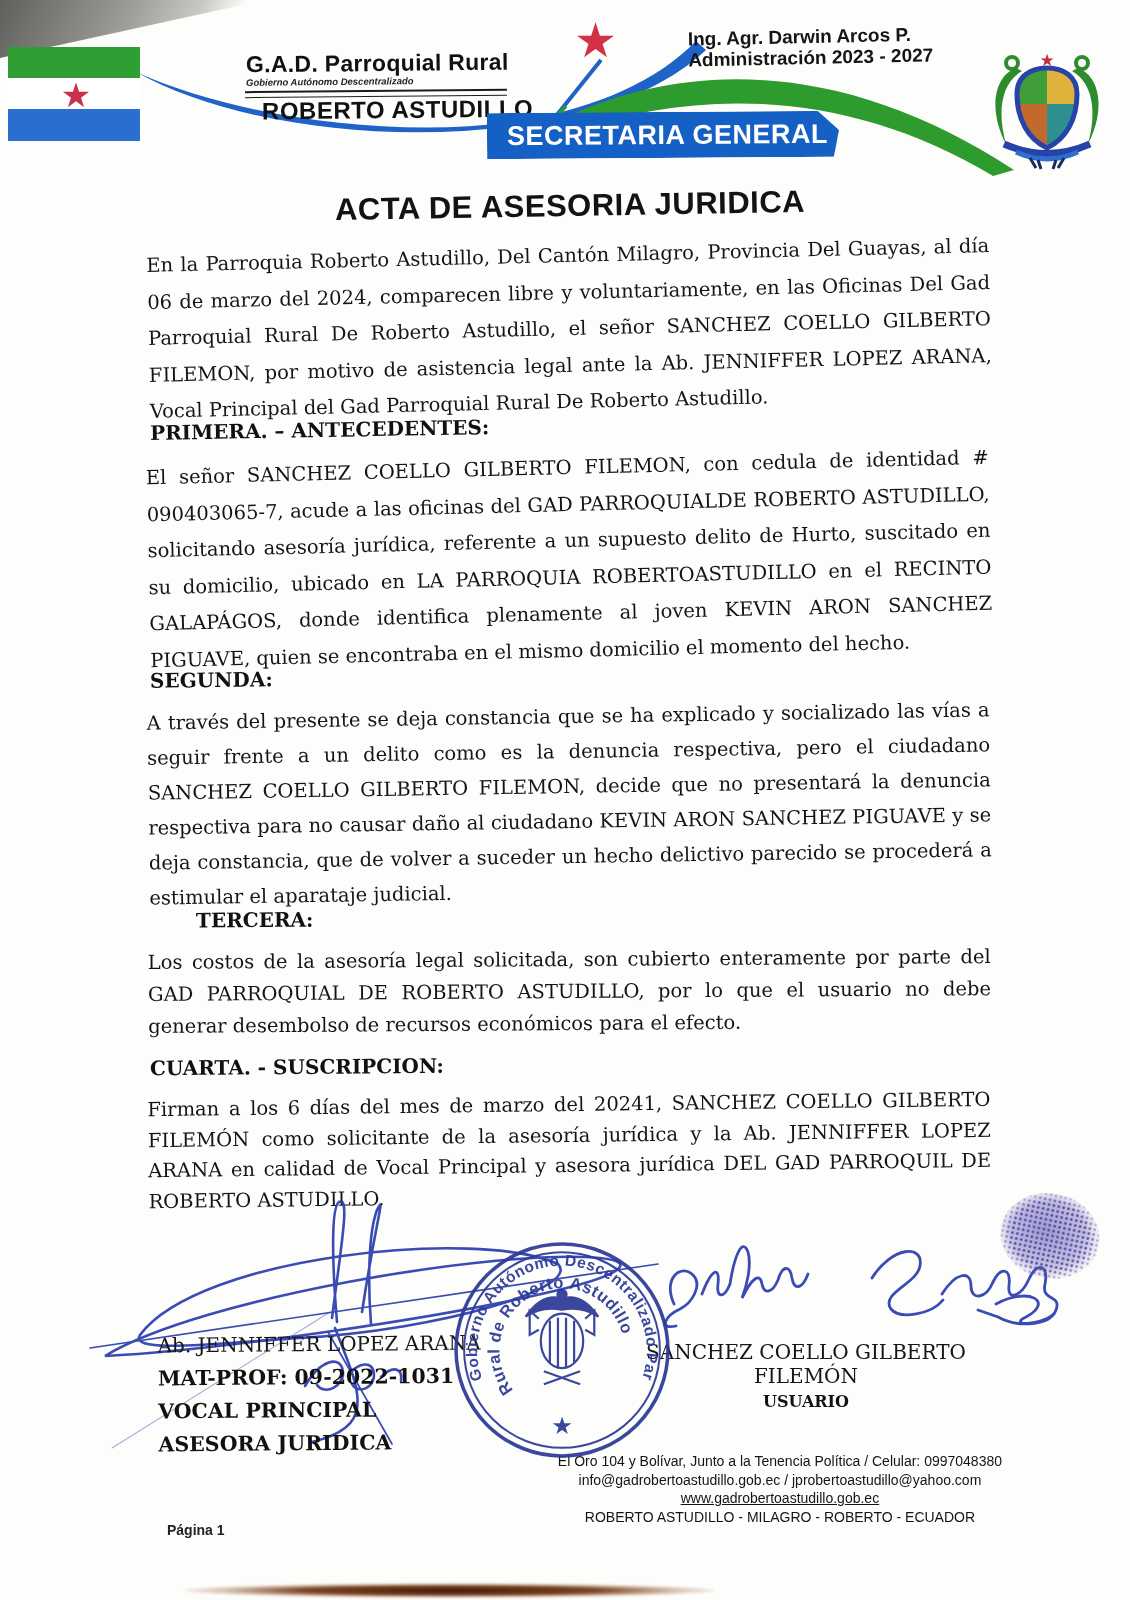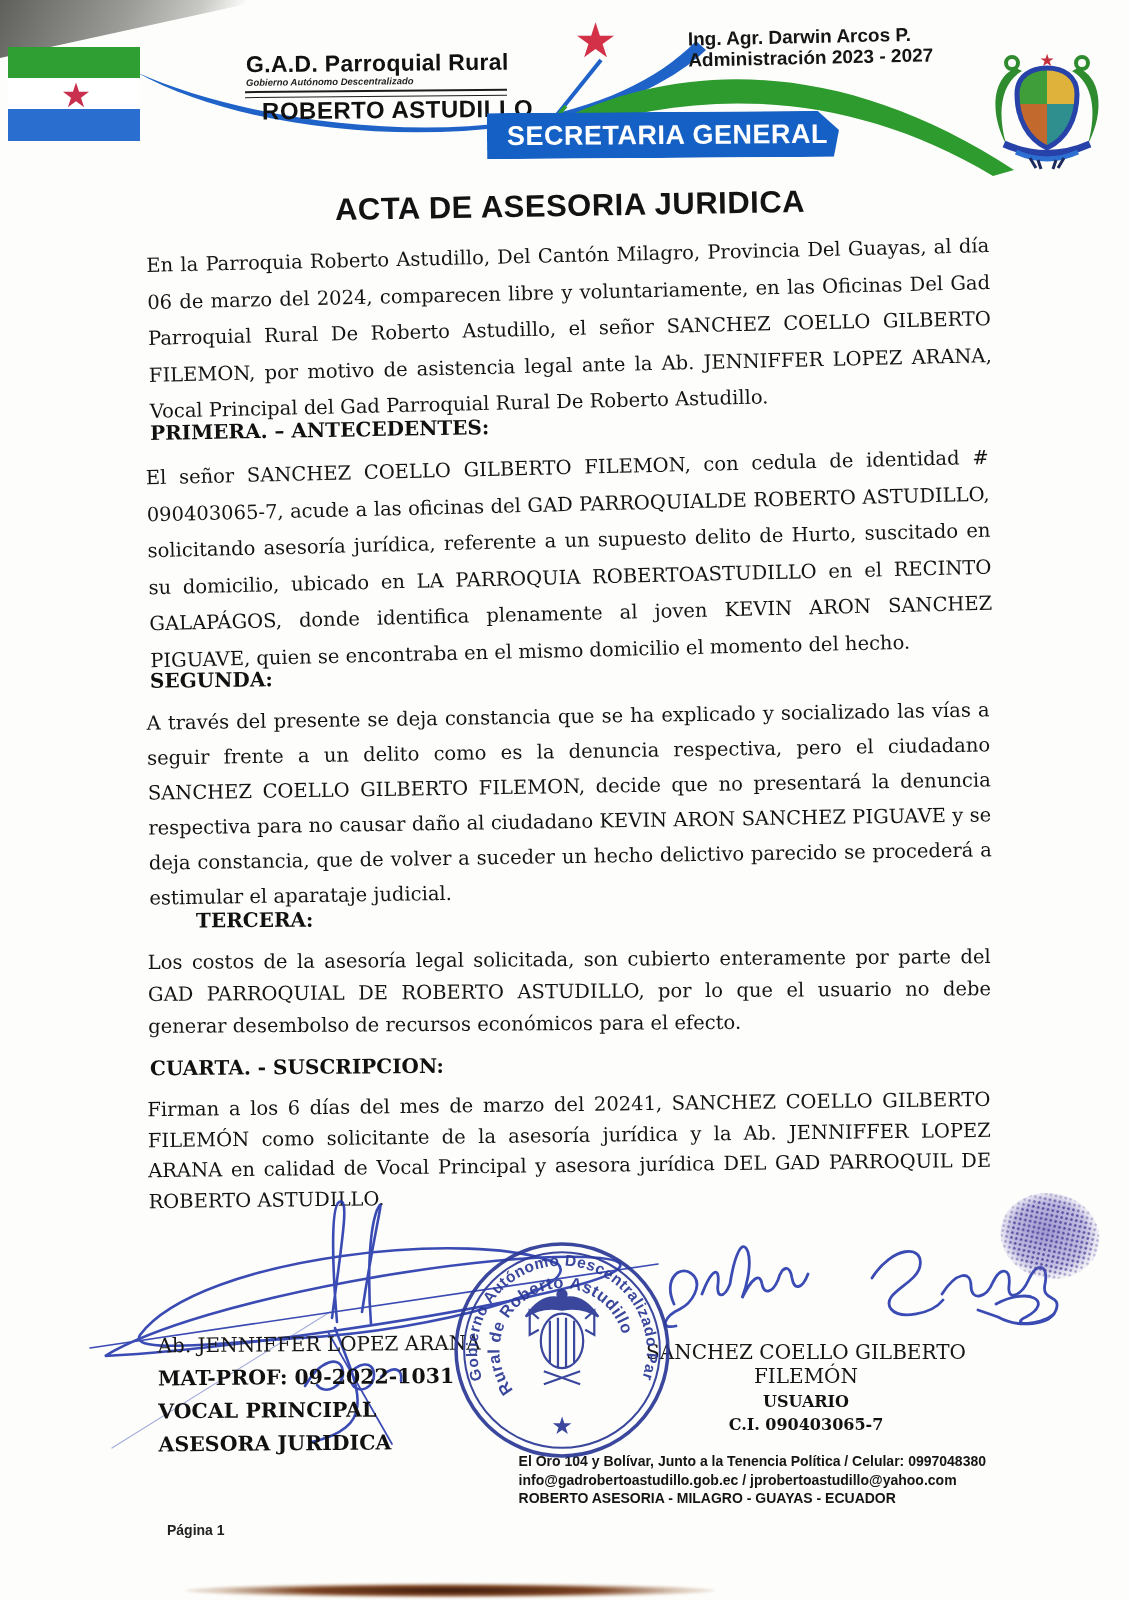--- a/index.html
+++ b/index.html
@@ -48,22 +48,22 @@
   #sig-right-text .b{font-size:16px;font-weight:700;margin-top:4px;color:#111;}
   
   #fingerprint{left:1000px;top:1193px;width:100px;height:86px;border-radius:50%;z-index:2;
      background-image:radial-gradient(rgba(72,62,152,.85) 1px,transparent 1.6px),
        radial-gradient(ellipse at 45% 45%,rgba(112,102,188,.65) 0%,rgba(112,102,188,.42) 50%,rgba(112,102,188,.12) 74%,transparent 92%);
      background-size:5px 5px,100% 100%;
      -webkit-mask-image:radial-gradient(ellipse at center,#000 55%,transparent 78%);
      mask-image:radial-gradient(ellipse at center,#000 55%,transparent 78%);
      transform:rotate(12deg);}
   
-  #footer{right:144px;top:1452px;text-align:left;font-family:"Liberation Sans","DejaVu Sans",sans-serif;
-     font-size:14px;font-weight:700;line-height:18.5px;color:#141414;z-index:2;}
+  #footer{right:128px;top:1452px;text-align:center;font-family:"Liberation Sans","DejaVu Sans",sans-serif;
+     font-size:14px;font-weight:400;line-height:18.5px;color:#141414;z-index:2;}
   #footer .uline{text-decoration:underline;}
   #page-num{left:167px;top:1522px;font-family:"Liberation Sans","DejaVu Sans",sans-serif;font-size:14px;font-weight:700;color:#222;}
   svg{display:block;}
   .z3{z-index:3;} .z2{z-index:2;} .z4{z-index:4;}
 </style>
 </head>
 <body>
 
 <div id="page">
 
@@ -191,24 +191,24 @@
   <div id="sig-left-text" class="abs">
     <div class="nm">Ab. JENNIFFER LOPEZ ARANA</div>
     <div class="b">MAT-PROF: 09-2022-1031</div>
     <div class="b">VOCAL PRINCIPAL</div>
     <div class="b">ASESORA JURIDICA</div>
   </div>
 
   <div id="sig-right-text" class="abs">
     <div class="nm">SANCHEZ COELLO GILBERTO FILEMÓN</div>
     <div class="b">USUARIO</div>
-    <div class="b">C.I. 090403065-7</div>
   </div>
 
   <div id="footer" class="abs">
     <div>El Oro 104 y Bolívar, Junto a la Tenencia Política / Celular: 0997048380</div>
     <div>info@gadrobertoastudillo.gob.ec / jprobertoastudillo@yahoo.com</div>
-    <div>ROBERTO ASESORIA - MILAGRO - GUAYAS - ECUADOR</div>
+    <div class="uline">www.gadrobertoastudillo.gob.ec</div>
+    <div>ROBERTO ASTUDILLO - MILAGRO - ROBERTO - ECUADOR</div>
   </div>
 
   <div id="page-num" class="abs">Página 1</div>
 
 </div>
 
 </body></html>

